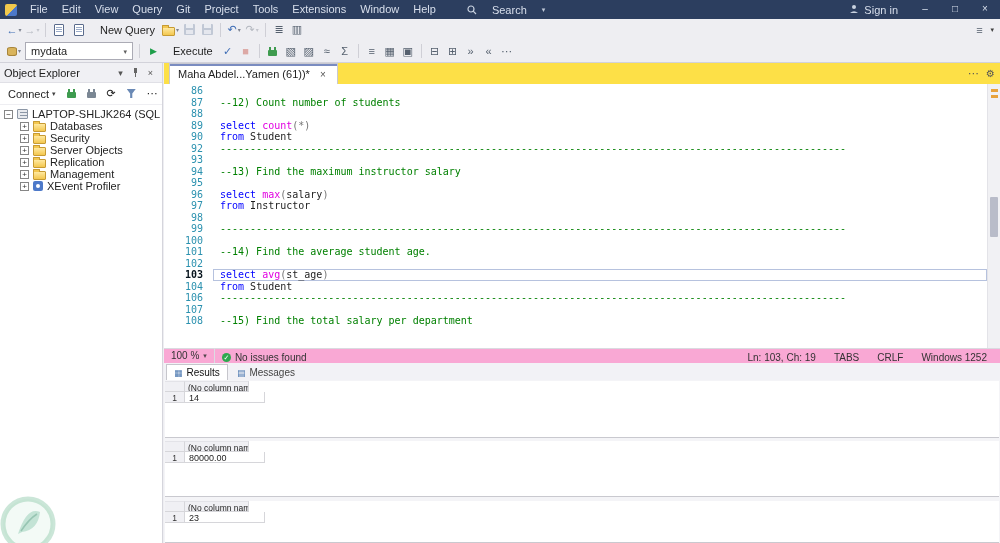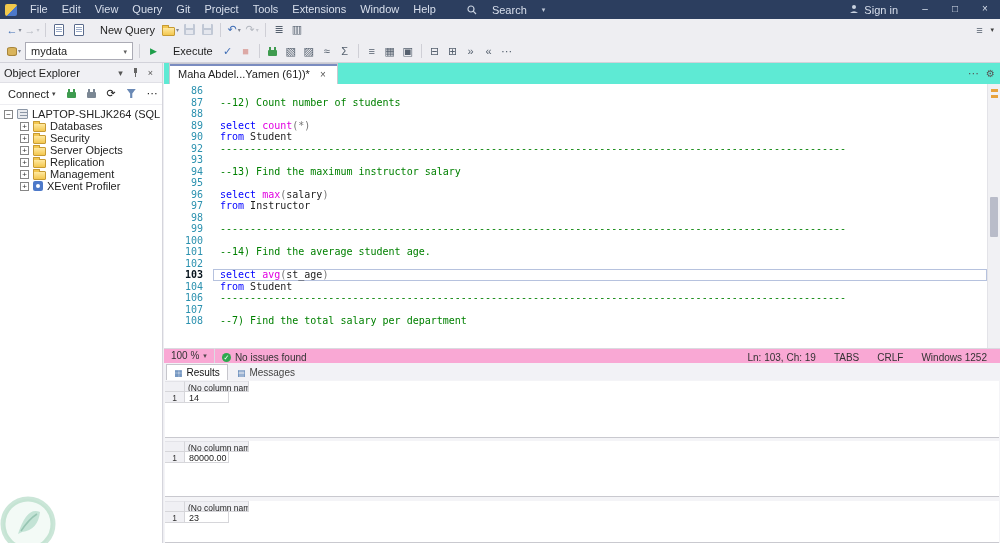--- a/index.html
+++ b/index.html
@@ -58,21 +58,21 @@
   .tree-row{display:flex;align-items:center;gap:4px;height:12px;padding-left:4px;white-space:nowrap;overflow:hidden;font-size:11px;cursor:default}
   .tree-row.child{padding-left:20px}
   .expander{flex:none;width:9px;height:9px;border:1px solid #868686;background:#fff;font-size:8px;line-height:7px;text-align:center;color:#333}
   .server-ic{flex:none;width:11px;height:10px;background:#E8EAEE;border:1px solid #8C97A6;border-radius:1px;position:relative}
   .server-ic::before{content:"";position:absolute;left:2px;top:2px;width:7px;height:1px;background:#8C97A6;box-shadow:0 3px 0 #8C97A6}
   .xevent-ic{flex:none;width:10px;height:10px;background:#4D79C9;border-radius:2px;position:relative}
   .xevent-ic::before{content:"";position:absolute;left:3px;top:3px;width:4px;height:4px;background:#fff;border-radius:50%}
 
   
   .stack{position:absolute;left:164px;top:63px;right:0;bottom:0;display:flex;flex-direction:column;background:#fff}
-  .tabstrip{height:21px;background:#5eead4;display:flex;align-items:flex-end;position:relative;flex:none}
+  .tabstrip{height:21px;background:#fde047;display:flex;align-items:flex-end;position:relative;flex:none}
   .doc-tab{height:21px;background:#fff;border:1px solid #C9C9D0;border-bottom:none;box-shadow:inset 0 2px 0 #7A8CC0;display:flex;align-items:center;gap:7px;padding:0 8px;margin-left:5px;font-size:11px}
   .doc-tab .tclose{font-size:10px;color:#555;width:12px;text-align:center;border-radius:2px}
   .strip-right{position:absolute;right:5px;top:0;height:21px;display:flex;align-items:center;gap:7px;color:#555;font-size:11px}
 
   .editor{height:264px;flex:none;position:relative;background:#fff;overflow:hidden;font-family:"DejaVu Sans Mono","Liberation Mono",monospace;font-size:10px;line-height:11.5px}
   .code-lines{position:absolute;left:0;top:1px;right:13px}
   .cl{display:flex;height:11.5px}
   .ln{flex:none;width:49px;text-align:right;padding-right:10px;color:#2B91AF}
   .codearea{flex:1;padding-left:7px;white-space:pre;overflow:hidden}
   .cl.cur .ln{color:#08151E;font-weight:bold}
@@ -95,21 +95,21 @@
   .rtab.active{background:#fff;border-color:#C6C6CC;color:#111}
   .rtab .ric{font-size:9px;color:#4D79B0}
   .rarea{flex:1;position:relative;background:#F4F4F7;overflow:hidden}
   .grid{position:absolute;left:1px;right:1px;background:#fff;border-bottom:1px solid #C9C9CF;overflow:hidden}
   .g-row{display:flex}
   .g-cell{height:11px;border-right:1px solid #D6D6DA;border-bottom:1px solid #D6D6DA;overflow:hidden;white-space:nowrap}
   .g-corner,.g-head,.g-rnum{background:#F0F0F4;border-top:1px solid #E3E3E8}
   .g-head{width:64px;font-size:8.5px;color:#222;padding:1px 0 0 3px}
   .g-corner{width:20px}
   .g-rnum{width:20px;font-size:8.5px;color:#333;text-align:center;padding-top:1px;border-top:none}
-  .g-val{width:44px;background:#fff;font-size:9px;padding:1px 4px 0 4px}
+  .g-val{width:80px;background:#fff;font-size:9px;padding:1px 4px 0 4px}
 
   
   .watermark{position:absolute;left:-1px;bottom:-10px;width:58px;height:58px;opacity:.75;z-index:60;pointer-events:none}
 </style>
 </head>
 <body>
 
 <div id="app">
 
   <div class="titlebar">
@@ -424,21 +424,21 @@
           <div class="cl">
             <span class="ln">106</span>
             <span class="codearea"><span class="tk-c">--------------------------------------------------------------------------------------------------------</span></span>
           </div>
           <div class="cl">
             <span class="ln">107</span>
             <span class="codearea"></span>
           </div>
           <div class="cl">
             <span class="ln">108</span>
-            <span class="codearea"><span class="tk-c">--7) Find the total salary per department</span></span>
+            <span class="codearea"><span class="tk-c">--15) Find the total salary per department</span></span>
           </div>
         </div>
       <div class="vscroll">
         <div class="chg" style="top:5px"></div>
         <div class="chg" style="top:11px"></div>
         <div class="vthumb"></div>
       </div>
     </div>
 
     <div class="ed-status">

